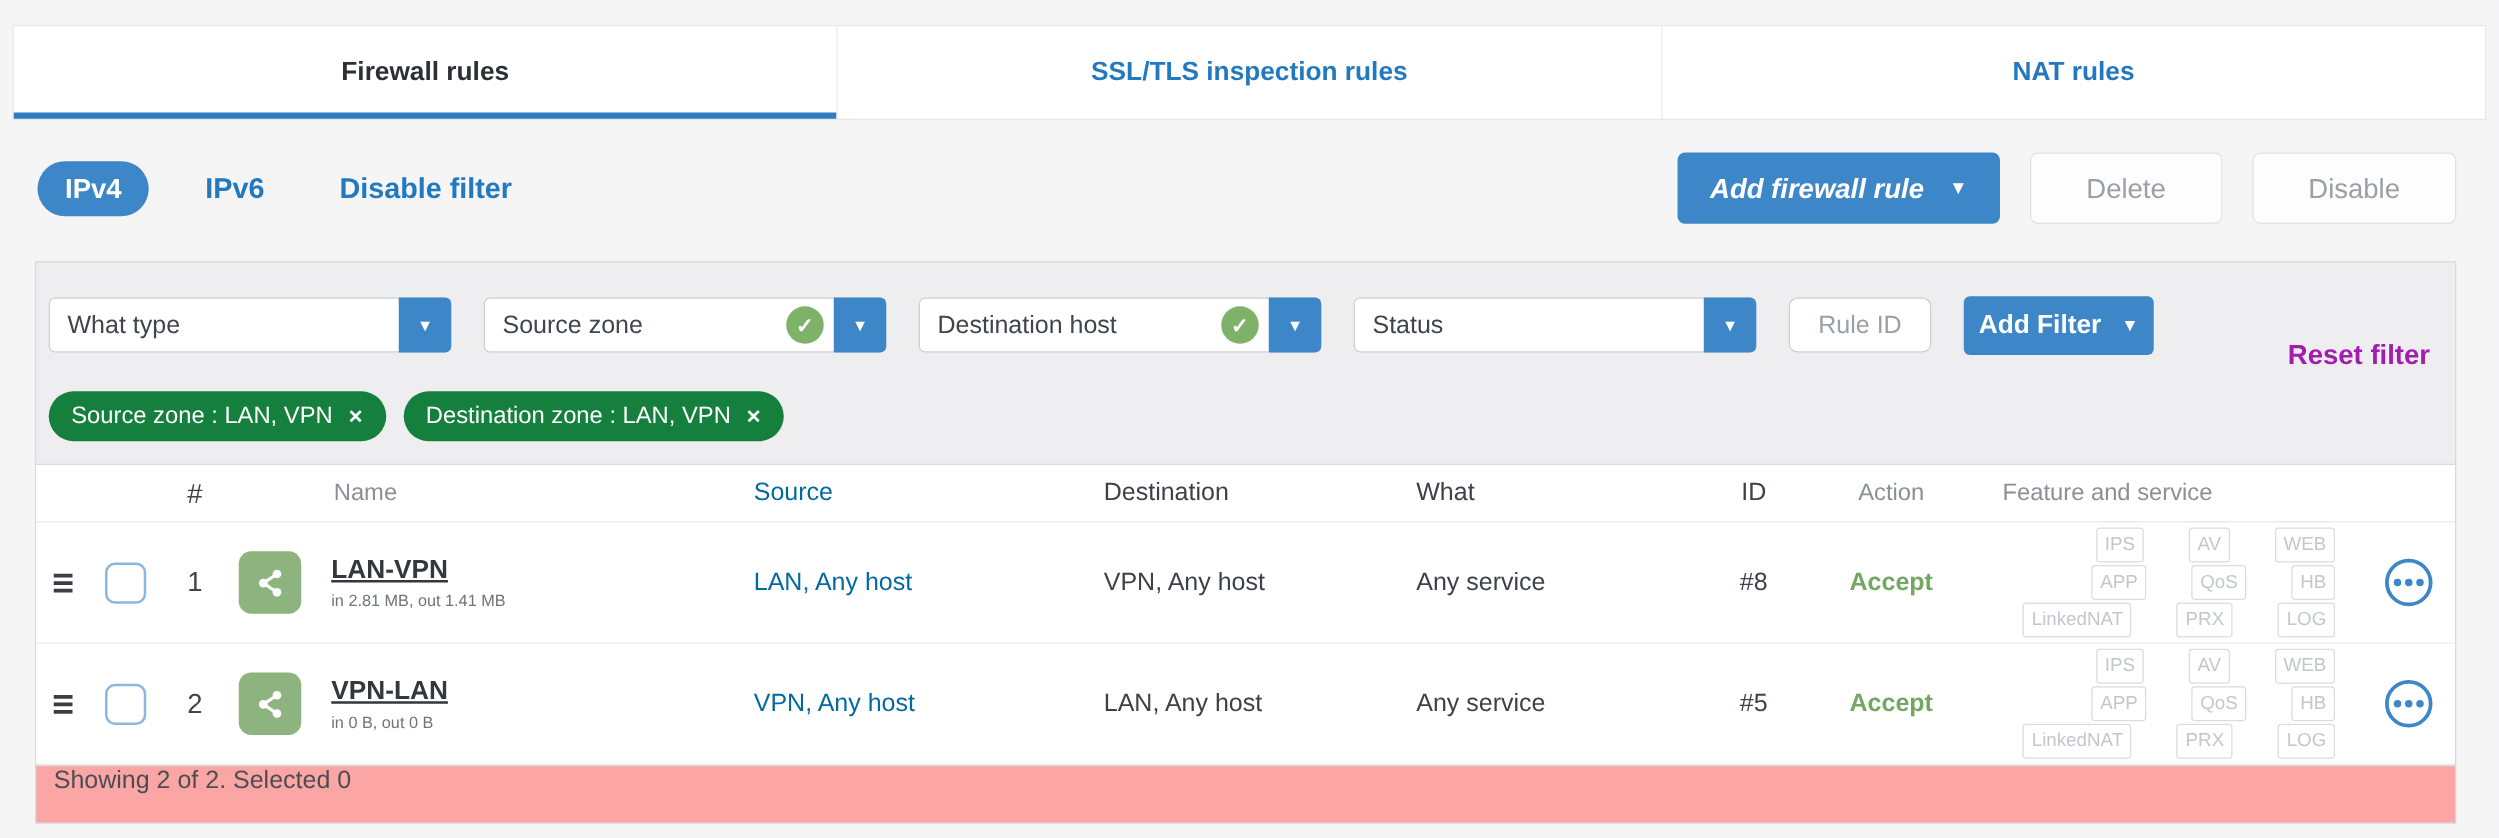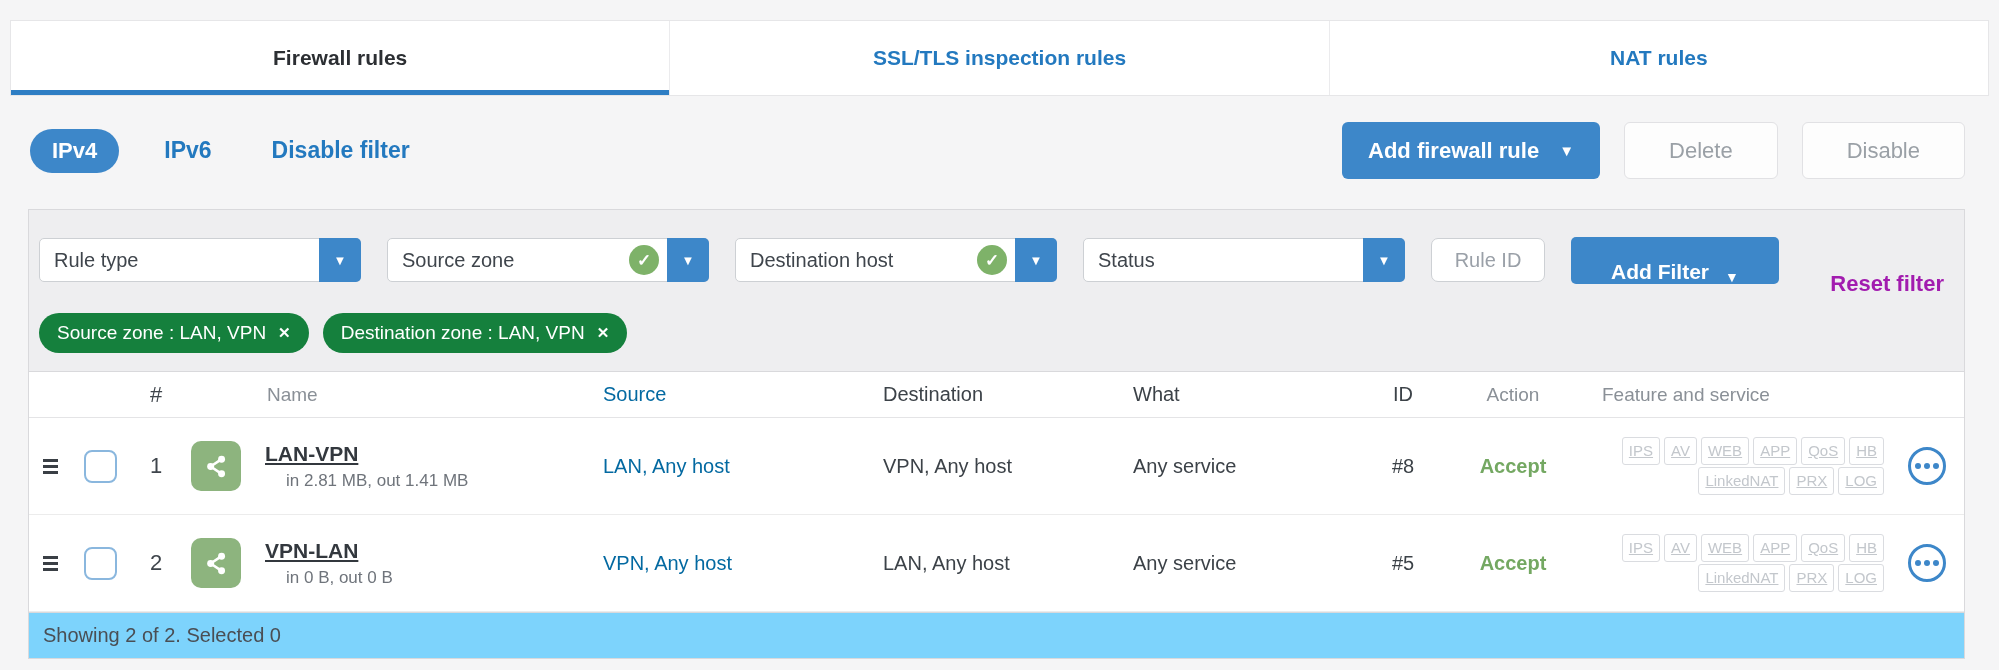--- a/index.html
+++ b/index.html
@@ -56,20 +56,21 @@
   }
   .toolbar-right { margin-left: auto; display: flex; align-items: center; gap: 24px; }
   .btn-primary {
     background: #3d87c9; color: #fff; border: none;
     height: 57px; padding: 0 26px;
     border-radius: 6px;
     font-size: 22px; font-weight: 600;
     font-family: "Liberation Sans", sans-serif;
     display: flex; align-items: center; gap: 20px;
     cursor: pointer;
+    font-style: italic;
   }
   .btn-ghost {
     background: #fdfdfd; color: #9aa0a6;
     border: 1px solid #e1e1e4; border-radius: 6px;
     height: 57px; padding: 0 44px;
     font-size: 22px;
     font-family: "Liberation Sans", sans-serif;
     cursor: default;
   }
   .chev { font-size: 15px; line-height: 1; }
@@ -113,25 +114,25 @@
   .rule-id-input {
     width: 114px; height: 44px;
     border: 1px solid #cdd0d4; border-radius: 7px;
     font-size: 20px; color: #3f454c; text-align: center;
     font-family: "Liberation Sans", sans-serif;
     background: #fff;
   }
   .rule-id-input::placeholder { color: #9aa0a8; }
   .btn-add-filter {
     background: #3d87c9; color: #fff; border: none;
-    height: 47px; padding: 0 40px;
+    height: 47px; padding: 0 12px;
     border-radius: 5px;
     font-size: 21px; font-weight: 600;
     font-family: "Liberation Sans", sans-serif;
-    display: flex; align-items: flex-end; gap: 16px;
+    display: flex; align-items: center; gap: 16px;
     cursor: pointer;
   }
   .link-reset {
     margin-left: auto; margin-right: 8px;
     color: #a21caf; font-size: 22px; font-weight: 700; cursor: pointer; margin-top: 48px;
   }
 
   .chips-row {
     display: flex; align-items: center; gap: 14px;
     padding: 6px 10px 18px 10px;
@@ -191,46 +192,46 @@
     margin-left: 8px;
     background: #8db47e; border-radius: 10px;
     display: flex; align-items: center; justify-content: center;
     flex: 0 0 auto;
   }
   .name-block { margin-left: 24px; }
   .rule-name {
     font-size: 21px; font-weight: 700; color: #33383e;
     text-decoration: underline; cursor: pointer; display: inline-block;
   }
-  .rule-traffic { margin-top: 5px; font-size: 17px; color: #6f747b; margin-left: 21px; }
+  .rule-traffic { margin-top: 5px; font-size: 13px; color: #6f747b; }
 
   .action-accept { font-size: 20px; font-weight: 600; color: #74a862; }
 
   .badges { flex: 1; text-align: right; line-height: 24px; padding-left: 20px; }
   .badge {
     display: inline-block;
     border: 1px solid #dadce0; border-radius: 3px;
     color: #c3c7cc; font-size: 15px;
-    padding: 1px 6px; margin: 1px 2px; text-decoration: underline;
+    padding: 1px 6px; margin: 1px 18px;
   }
   .more-btn {
     width: 38px; height: 38px;
     margin: 0 18px 0 22px;
     border: 3px solid #3d87c9; border-radius: 50%;
     display: flex; align-items: center; justify-content: center; gap: 3px;
     cursor: pointer; background: #fff;
     flex: 0 0 auto;
   }
   .more-btn i { display: block; width: 6px; height: 6px; border-radius: 50%; background: #3d87c9; }
 
   .tfoot {
     height: 46px;
-    background: #7dd3fc;
+    background: #fca5a5;
     border-top: 1px solid #d9d9dc;
-    display: flex; align-items: center;
+    display: flex; align-items: flex-start;
     padding-left: 14px;
     font-size: 20px; color: #4a4e54;
   }
 </style>
 </head>
 <body>
 
 <div class="tabbar">
   <div class="tab active">
     <span>Firewall rules</span>
@@ -255,21 +256,21 @@
     </button>
     <button class="btn-ghost">Delete</button>
     <button class="btn-ghost">Disable</button>
   </div>
 </div>
 
 <div class="panel">
 
   <div class="filter-row">
     <div class="dropdown">
-      <span class="dd-label">Rule type</span>
+      <span class="dd-label">What type</span>
       <span class="dd-btn">
           <span class="chev" style="font-size:13px">▼</span>
         </span>
     </div>
     <div class="dropdown">
       <span class="dd-label">Source zone</span>
       <span class="dd-check">✓</span>
       <span class="dd-btn">
           <span class="chev" style="font-size:13px">▼</span>
         </span>

